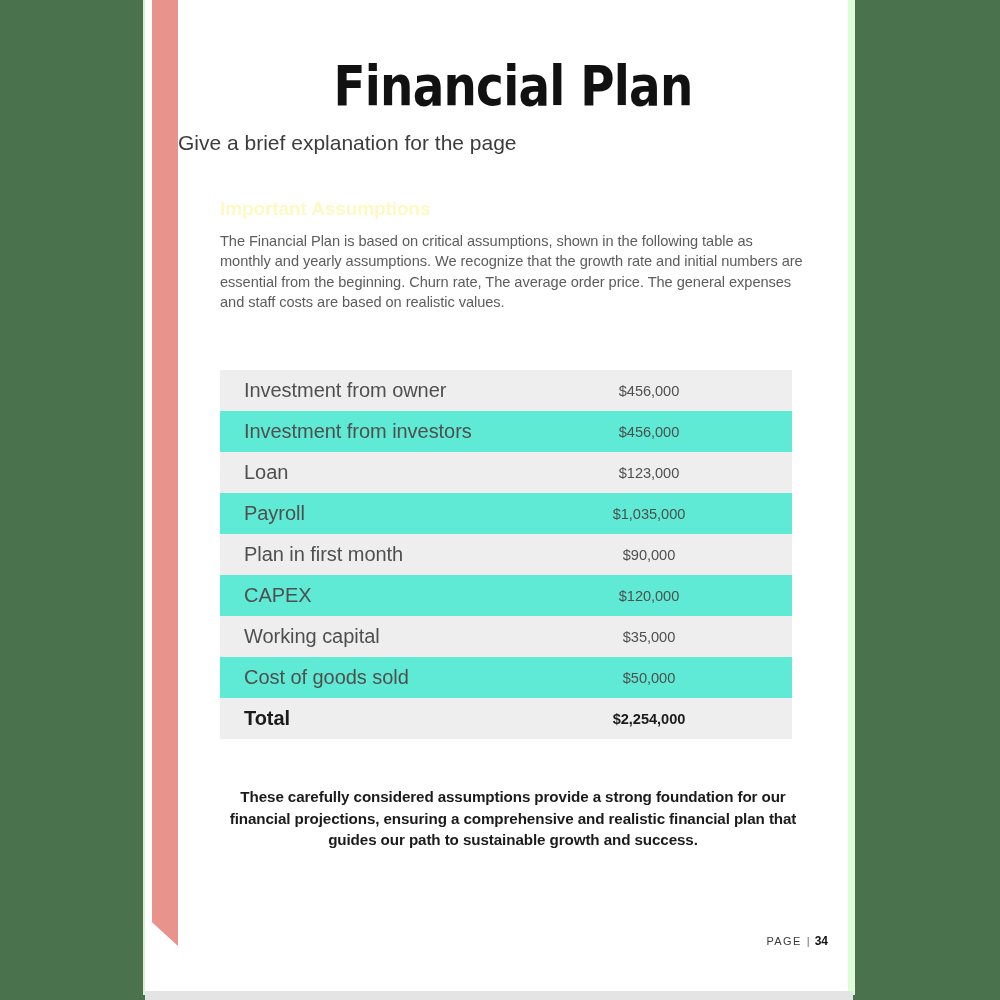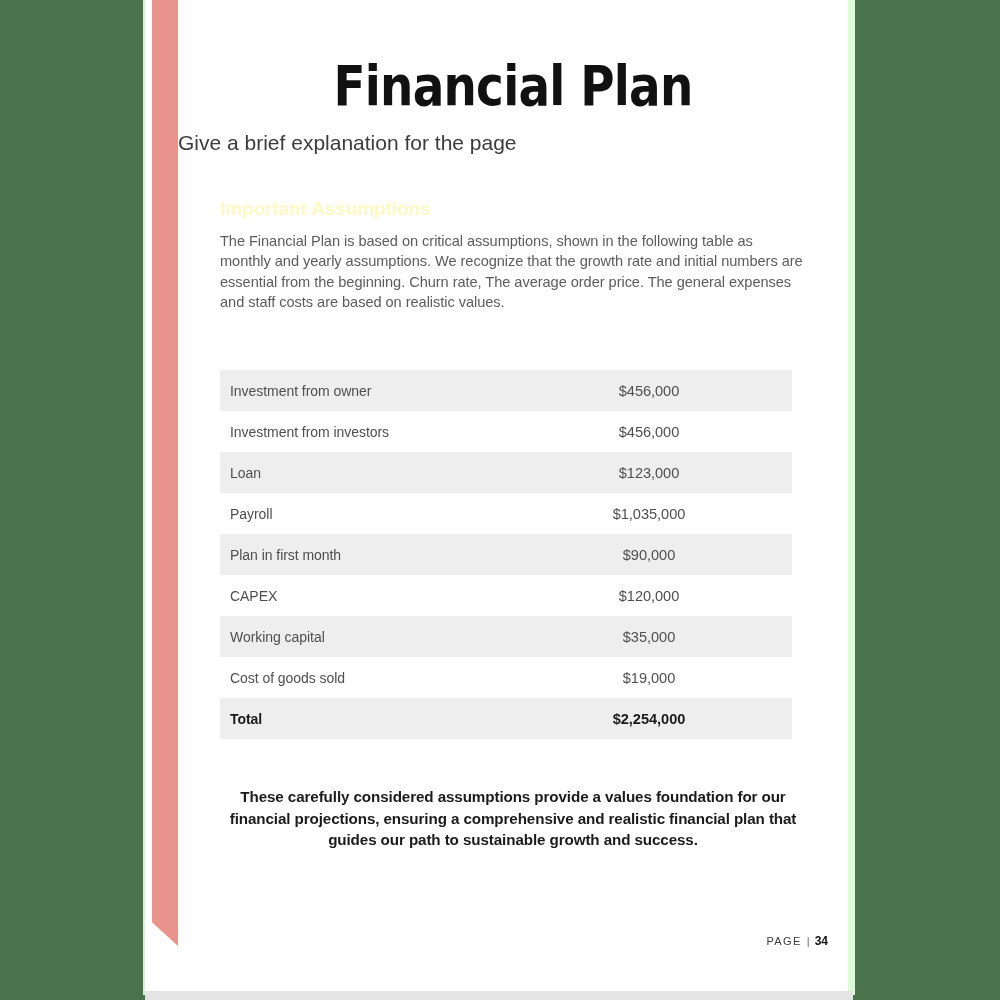--- a/index.html
+++ b/index.html
@@ -135,28 +135,28 @@
     font-size: 14.6px;
     font-weight: 700;
     color: #ffffff;
     padding-right: 6px;
   }
 
   .table-row {
     display: flex;
     height: 41px;
     align-items: center;
-    background: #ffffff;
+    background: #5eead4;
   }
   .table-row.striped { background: #eeeeee; }
 
   .table-row .cell-label {
     width: 50%;
-    padding-left: 10px;
-    font-size: 14px;
+    padding-left: 24px;
+    font-size: 20px;
     color: #4f4f4f;
     letter-spacing: -0.05px;
   }
   .table-row .cell-value {
     width: 50%;
     text-align: center;
     font-size: 14.6px;
     color: #4f4f4f;
     padding-right: 0;
     letter-spacing: -0.05px;
@@ -262,31 +262,31 @@
         <div class="cell-value">$120,000</div>
       </div>
 
       <div class="table-row striped">
         <div class="cell-label">Working capital</div>
         <div class="cell-value">$35,000</div>
       </div>
 
       <div class="table-row">
         <div class="cell-label">Cost of goods sold</div>
-        <div class="cell-value">$19,000</div>
+        <div class="cell-value">$50,000</div>
       </div>
 
       <div class="table-row striped total-row">
         <div class="cell-label">Total</div>
         <div class="cell-value">$2,254,000</div>
       </div>
 
     </div>
 
-    <div class="closing-statement">These carefully considered assumptions provide a values foundation for our financial projections, ensuring a comprehensive and realistic financial plan that guides our path to sustainable growth and success.</div>
+    <div class="closing-statement">These carefully considered assumptions provide a strong foundation for our financial projections, ensuring a comprehensive and realistic financial plan that guides our path to sustainable growth and success.</div>
 
     <div class="page-footer">
       <span class="footer-word">PAGE</span>
       <span class="footer-sep">|</span>
       <span class="footer-number">34</span>
     </div>
 
   </div>
 </div>
 

